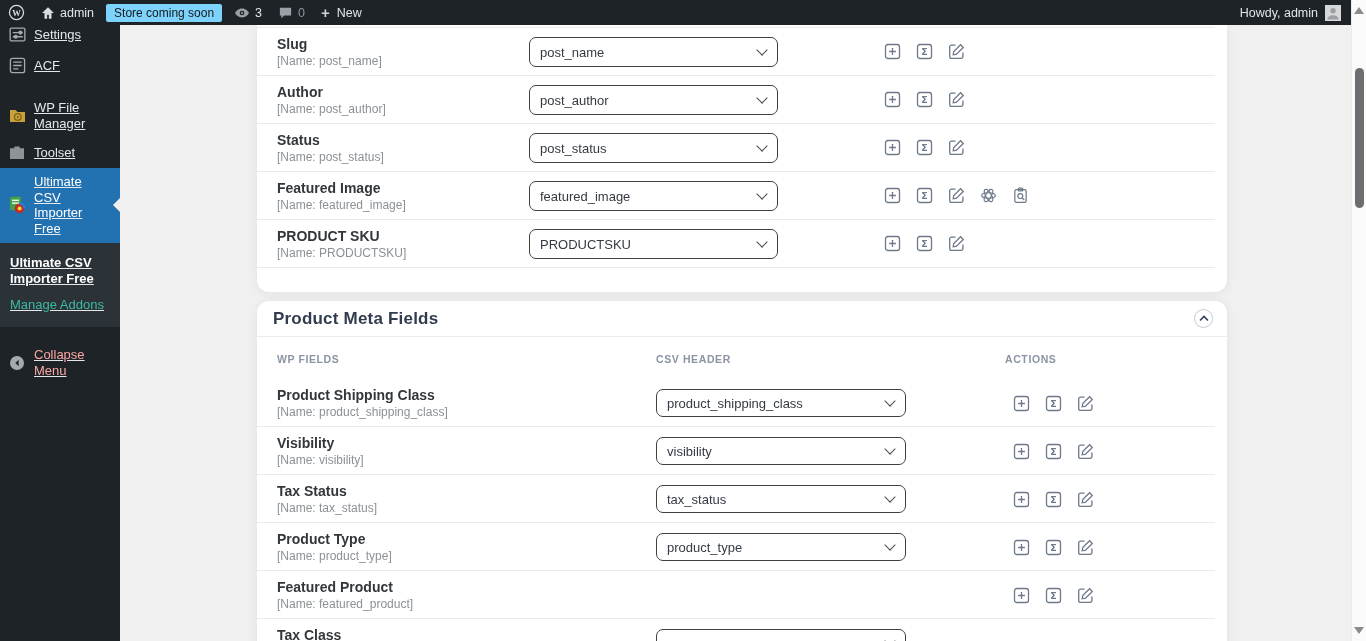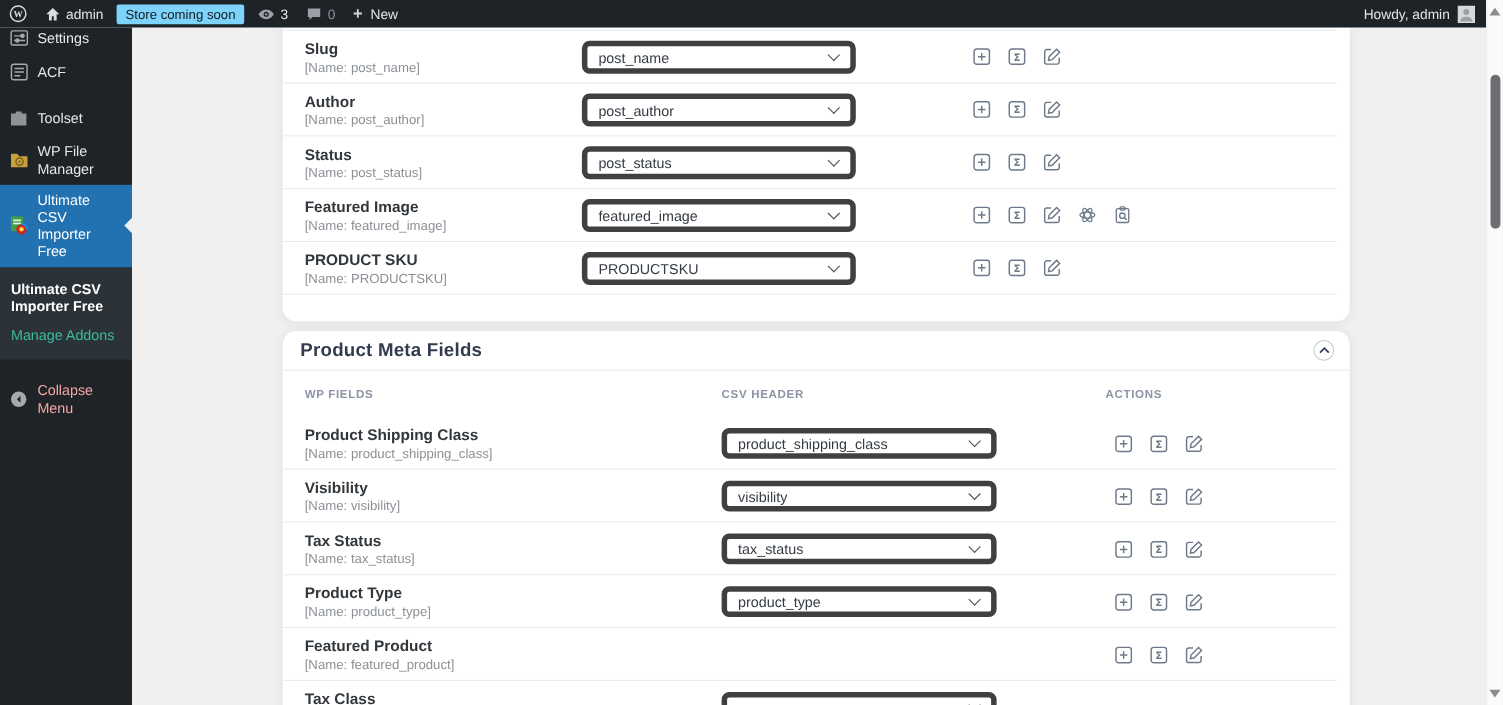--- a/index.html
+++ b/index.html
@@ -9,21 +9,21 @@
   
   .adminbar { position:absolute; left:0; top:0; width:1351px; height:25px; background:#1d2327; color:#e2e4e7; display:flex; align-items:center; font-size:12.5px; z-index:50; }
   .ab-item { display:flex; align-items:center; gap:5px; padding:0 8px; height:100%; cursor:pointer; white-space:nowrap; }
   .ab-badge { background:#7dd3fc; color:#16191c; padding:2px 8px; font-size:12px; border-radius:2px; margin:0 4px; }
   .ab-count { color:#e2e4e7; }
   .ab-count.muted { color:#8d939a; }
   .ab-plus { font-size:15px; font-weight:bold; color:#cfd2d5; margin-right:2px; }
   .ab-right { margin-left:auto; display:flex; align-items:center; gap:7px; padding-right:10px; }
 
   
-  .sidebar { position:absolute; left:0; top:25px; width:120px; height:616px; background:#1d2327; color:#e6e7e8; font-size:13px; z-index:10; }
+  .sidebar { position:absolute; left:0; top:25px; width:120px; height:616px; background:#1d2327; color:#e6e7e8; font-size:13px; z-index:10;text-decoration:underline; }
   .menu-item { display:flex; align-items:center; gap:8px; padding:7px 8px; cursor:pointer; line-height:1.2; }
   .menu-item .mi-icon { flex:0 0 18px; display:flex; justify-content:center; }
   .menu-item.cut { margin-top:-6px; }
   .menu-sep { height:12px; }
   .menu-item.active { background:#2271b1; color:#fff; position:relative; padding:6px 8px; }
   .menu-item.active::after { content:""; position:absolute; right:0; top:50%; margin-top:-7px; border:7px solid transparent; border-right:7px solid #f0f0f1; border-left:none; }
   .submenu { background:#2c3338; padding:7px 0 9px; }
   .submenu-title { color:#fff; font-weight:bold; padding:5px 10px 3px; line-height:1.3; }
   .submenu-link { padding:6px 10px; cursor:pointer; }
   .collapse-item { margin-top:13px; color:#fca5a5; }
@@ -34,21 +34,21 @@
   .card1 { top:0; height:267px; border-radius:0 0 12px 12px; }
   .card2 { top:276px; height:365px; border-radius:12px 12px 0 0; }
 
   .rows { margin-right:12px; }
   .rows-topline { height:3px; border-bottom:1px solid #e9ebee; }
   .frow { position:relative; height:48px; border-bottom:1px solid #e9ebee; }
   .frow.last { border-bottom:none; }
   .f-label { position:absolute; left:20px; top:8px; font-size:14px; font-weight:bold; color:#32373c; }
   .f-name  { position:absolute; left:20px; top:26px; font-size:12px; color:#8c9196;text-align:right; }
 
-  .sel { position:absolute; top:9px; height:30px; border:5px solid #404040; border-radius:7px; background:#fff; display:flex; align-items:center; padding:0 28px 0 10px; font-size:13px; color:#343b44; cursor:pointer; }
+  .sel { position:absolute; top:9px; height:30px; border:1px solid #404040; border-radius:7px; background:#fff; display:flex; align-items:center; padding:0 28px 0 10px; font-size:13px; color:#343b44; cursor:pointer; }
   .sel .chev { position:absolute; right:11px; top:50%; width:8px; height:8px; margin-top:-6px; border-right:1.6px solid #454c54; border-bottom:1.6px solid #454c54; transform:rotate(45deg); }
   .card1 .sel { left:272px; width:249px; }
   .card2 .sel { left:399px; width:250px; top:10px; height:28px; }
 
   .actions { position:absolute; display:flex; gap:15px; top:15px; }
   .card1 .actions { left:627px; }
   .card2 .actions { left:756px; top:16px; }
   .act-btn { width:17px; height:17px; cursor:pointer; display:block; }
 
   
@@ -131,35 +131,35 @@
             <svg width="17" height="17" viewBox="0 0 18 18" fill="none" stroke="#a7aaad" stroke-width="1.4">
               <rect x="1.5" y="1.5" width="15" height="15" rx="2"></rect>
               <path d="M4.5 5.5h9M4.5 9h9M4.5 12.5h5.5"></path>
             </svg>
           </span>
           <span>ACF</span>
         </div>
         <div class="menu-sep"></div>
         <div class="menu-item">
           <span class="mi-icon">
-            <svg width="16" height="16" viewBox="0 0 16 16">
-              <path d="M5.3 3.2V1.4h5.4v1.8H15V14H1V3.2z" fill="#8f9397"></path>
-            </svg>
-          </span>
-          <span>Toolset</span>
-        </div>
-        <div class="menu-item">
-          <span class="mi-icon">
             <svg width="17" height="15" viewBox="0 0 18 16">
               <path d="M1 2h6l2 2.2h8V15H1z" fill="#c9a13b"></path>
               <circle cx="9.3" cy="9.5" r="3.5" fill="none" stroke="#7c611c" stroke-width="1.4"></circle>
               <circle cx="9.3" cy="9.5" r="1.1" fill="#7c611c"></circle>
             </svg>
           </span>
           <span>WP File Manager</span>
+        </div>
+        <div class="menu-item">
+          <span class="mi-icon">
+            <svg width="16" height="16" viewBox="0 0 16 16">
+              <path d="M5.3 3.2V1.4h5.4v1.8H15V14H1V3.2z" fill="#8f9397"></path>
+            </svg>
+          </span>
+          <span>Toolset</span>
         </div>
         <div class="menu-item active">
           <span class="mi-icon">
             <svg width="18" height="18" viewBox="0 0 18 18">
               <rect x="2" y="0.8" width="11" height="13.5" rx="1" fill="#43a047"></rect>
               <rect x="4" y="3.6" width="7" height="1.5" fill="#e8f5e9"></rect>
               <rect x="4" y="6.4" width="7" height="1.5" fill="#e8f5e9"></rect>
               <circle cx="11.6" cy="12.4" r="4.8" fill="#c62828"></circle>
               <circle cx="11.6" cy="12.4" r="2" fill="#fdd835"></circle>
               <path d="M11.6 7.6a4.8 4.8 0 0 1 4.8 4.8" stroke="#1e88e5" stroke-width="2" fill="none"></path>

